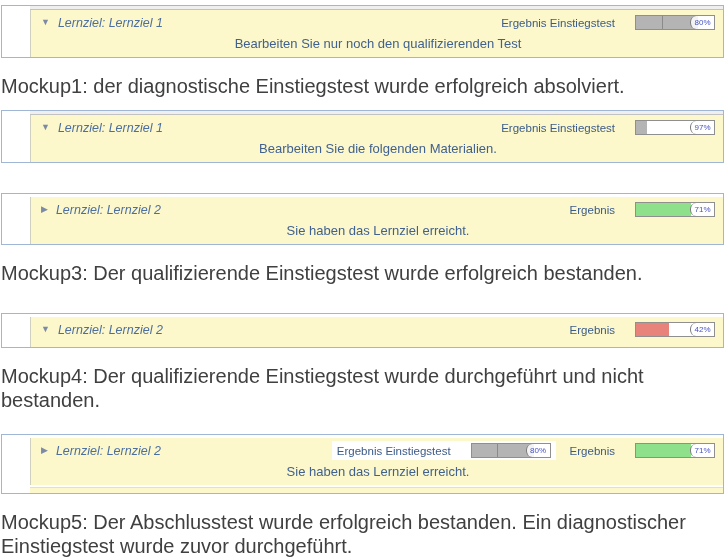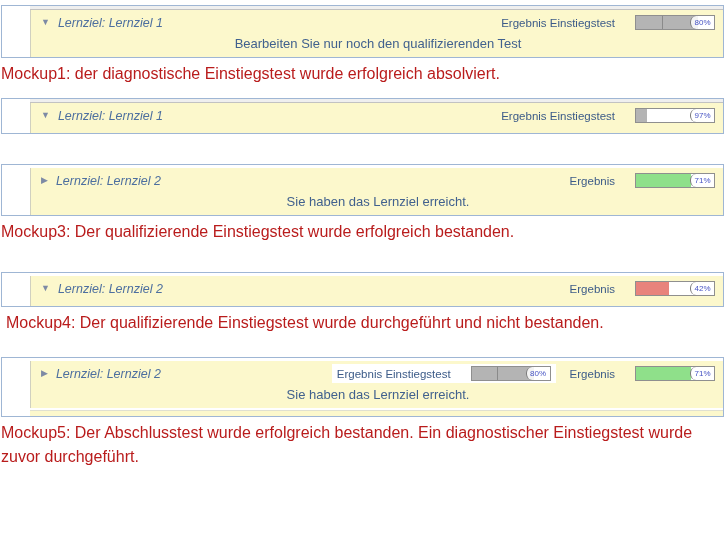--- a/index.html
+++ b/index.html
@@ -22,22 +22,22 @@
   .pbar{position:relative;width:78px;height:13px;background:#fff;border:1px solid #8f8f8f;overflow:hidden;}
   .pfill{position:absolute;left:0;top:0;bottom:0;}
   .pmark{position:absolute;left:33%;top:0;bottom:0;width:1px;background:#8a8a8a;}
   .pval{position:absolute;right:0;top:0;bottom:0;width:23px;background:rgba(255,255,255,.84);
         border-left:1px solid #7a7a7a;display:flex;align-items:center;justify-content:center;
         font-size:8px;color:#4653c4;border-radius:6px;}
   .row2{text-align:center;font-size:13px;color:#41618e;margin-top:4px;height:13px;}
   .bottomgap{height:2px;background:#fff;}
   .bottomstrip{height:5px;background:#fcf8cc;margin-left:28px;border-top:1px solid #e0e0d0;}
 
-  .caption{font-size:16px;line-height:24px;color:#b91c1c;max-width:702px;margin:4px 0 0 1px;}
-  .cap-indent{padding-left:5px;}
+  .caption{font-size:20px;line-height:24px;color:#404040;max-width:702px;margin:16px 0 0 1px;}
+  .cap-indent{}
   .mt12{margin-top:12px;} .mt30{margin-top:30px;} .mt28{margin-top:28px;} .mt22{margin-top:22px;}
 </style>
 </head>
 <body>
 
 <div class="page">
 
   <div class="panel">
     <div class="topstrip hairline"></div>
     <div class="yellow">
@@ -73,20 +73,21 @@
         <div class="bars">
           <div class="bargroup">
             <span class="blabel">Ergebnis Einstiegstest</span>
             <span class="pbar">
               <span class="pfill" style="width: 14%; background: rgb(180, 180, 180);"></span>
               <span class="pval">97%</span>
             </span>
           </div>
         </div>
       </div>
+      <div class="row2">Bearbeiten Sie die folgenden Materialien.</div>
     </div>
   </div>
 
   <div class="panel mt30">
     <div class="topstrip"></div>
     <div class="yellow">
       <div class="row1">
         <div class="titlebox">
           <span class="tri">▶</span>
           <span class="title">Lernziel: Lernziel 2</span>

